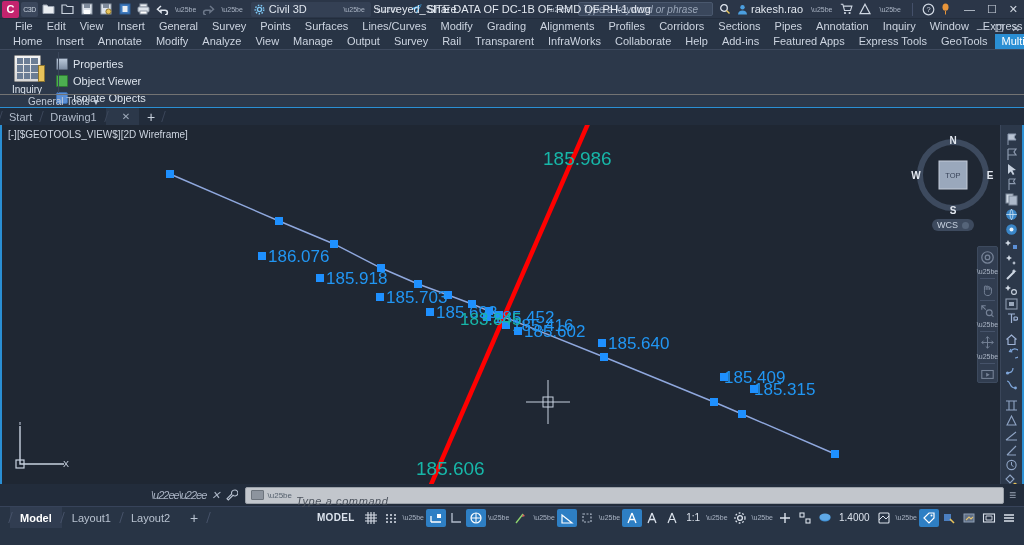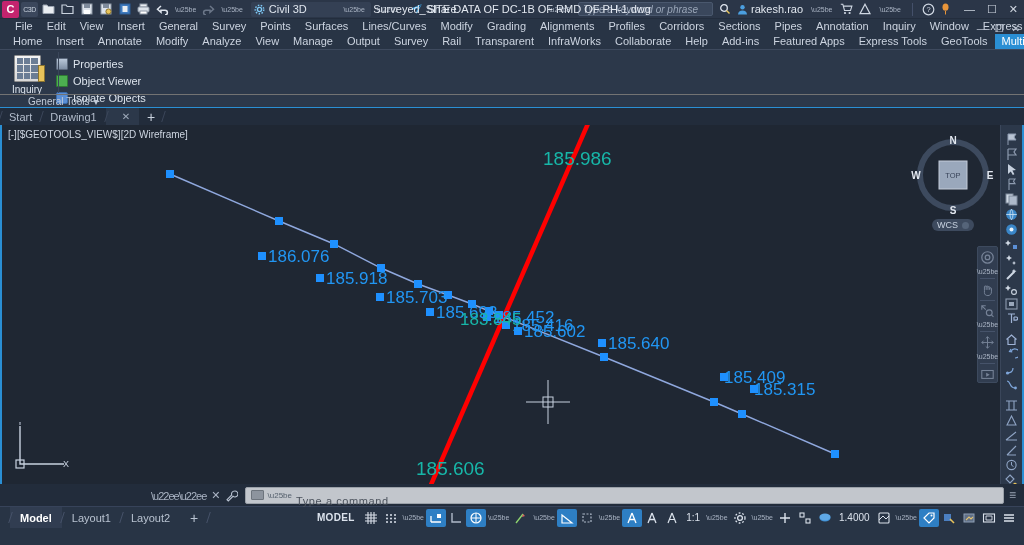--- a/index.html
+++ b/index.html
@@ -141,27 +141,27 @@
   .toolstrip .hr { width:16px;height:1px;background:#46536a;margin:2px 0; }
   .toolstrip .grip { width:10px;height:5px;margin-bottom:2px; display:grid;
      grid-template-columns:repeat(3,1fr); grid-template-rows:repeat(2,1fr); gap:1px;}
   .toolstrip .grip i { background:#5c6a80; }
 
   
   .ucs { position:absolute; left:10px; bottom:12px; width:60px; height:50px; }
 
   
   .cmdrow { height:22px; background:#222c3b; display:flex; align-items:center; padding:0 6px; gap:5px;}
-  .cmd-left { display:flex;align-items:flex-end;gap:5px;color:#aab4c4;font-size:11px;}
+  .cmd-left { display:flex;align-items:center;gap:5px;color:#aab4c4;font-size:11px;font-style:italic;}
   .cmd-input {
     flex:1; height:17px; background:#c2c6cc; border:1px solid #9aa0a8; border-radius:2px;
     display:flex; align-items:center; gap:4px; padding:0 5px; margin-left:2px;
   }
   .cmd-input .chip { width:13px;height:10px;background:#8d949e;border:1px solid #6d747d;border-radius:1px;}
-  .cmd-input .ph { font-size:11px; color:#4b525c; letter-spacing:.6px;margin-top:12px;}
+  .cmd-input .ph { font-size:11px; color:#4b525c; font-style:italic; letter-spacing:.6px;margin-top:12px;}
   .cmd-caret { color:#55606d; font-size:8px;}
   .cmd-right { color:#9aa4b3; font-size:12px; padding-right:2px;}
 
   
   .statusbar {
     height:22px; background:#283445; display:flex; align-items:center;
     border-top:1px solid #37435a; font-size:11px; color:#ccd4e0;
   }
   .layouttabs { display:flex; align-items:stretch; height:100%; padding-left:10px; }
   .ltab { display:flex;align-items:center; padding:0 10px; color:#b9c3d1; position:relative;}

